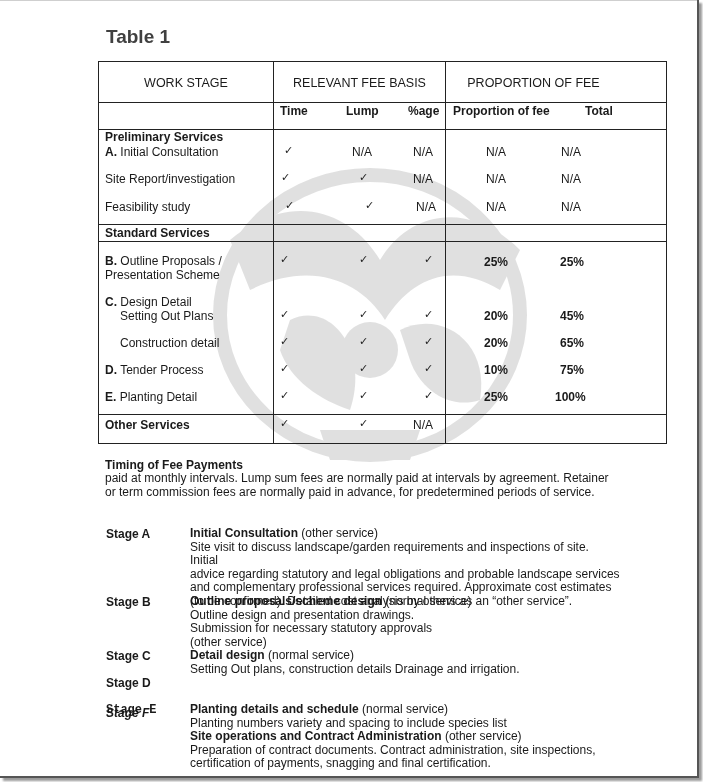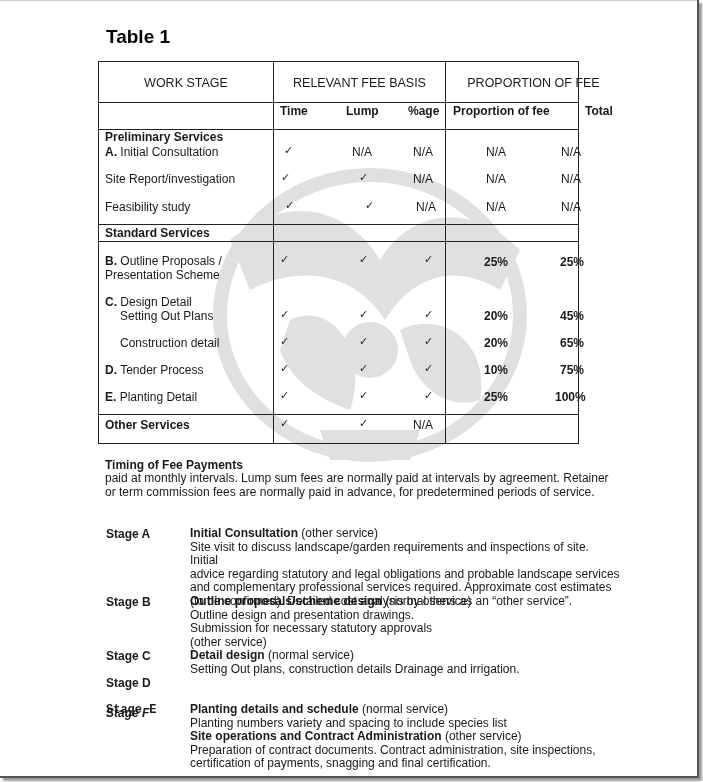--- a/index.html
+++ b/index.html
@@ -1,21 +1,21 @@
 <!DOCTYPE html>
 <html><head>
 <meta charset="utf-8">
 <style>
   html, body { margin: 0; padding: 0; background: #ffffff; }
   body { width: 703px; height: 782px; position: relative; overflow: hidden; font-family: "Liberation Sans", sans-serif; color: #1a1a1a; }
   .page { position: absolute; left: 0; top: 0; width: 697px; height: 776px; background: #ffffff; border-right: 2px solid #555; border-bottom: 2px solid #555; box-shadow: 3px 3px 2px #9a9a9a; }
   .topline { position: absolute; left: 0; top: 0; width: 697px; height: 1px; background: #cfcfcf; }
   .watermark { position: absolute; left: 170px; top: 150px; width: 400px; height: 330px; opacity: 0.16; pointer-events: none; }
-  h1 { position: absolute; left: 106px; top: 26px; margin: 0; font-size: 19px; font-weight: bold; color: #000000; }
-  .tbl { position: absolute; left: 98px; top: 61px; width: 481px; height: 383px; border: 1px solid #222; box-sizing: border-box; }
+  h1 { position: absolute; left: 106px; top: 26px; margin: 0; font-size: 19px; font-weight: bold; color: #404040; }
+  .tbl { position: absolute; left: 98px; top: 61px; width: 569px; height: 383px; border: 1px solid #222; box-sizing: border-box; }
   .vline { position: absolute; top: 0; bottom: 0; width: 1px; background: #222; }
   .hline { position: absolute; left: 0; right: 0; height: 1px; background: #222; }
   .cell { position: absolute; font-size: 12px; white-space: nowrap; }
   .hdr { font-size: 12.5px; text-align: center; }
   .b { font-weight: bold; }
   .chk { font-size: 11px; color: #222; }
   .para { position: absolute; left: 105px; width: 520px; font-size: 12px; line-height: 13.5px; }
   .stage-label { position: absolute; left: 106px; font-size: 12px; font-weight: bold; }
   .stage-body { position: absolute; left: 190px; width: 430px; font-size: 12px; line-height: 13.5px; }
 </style>

